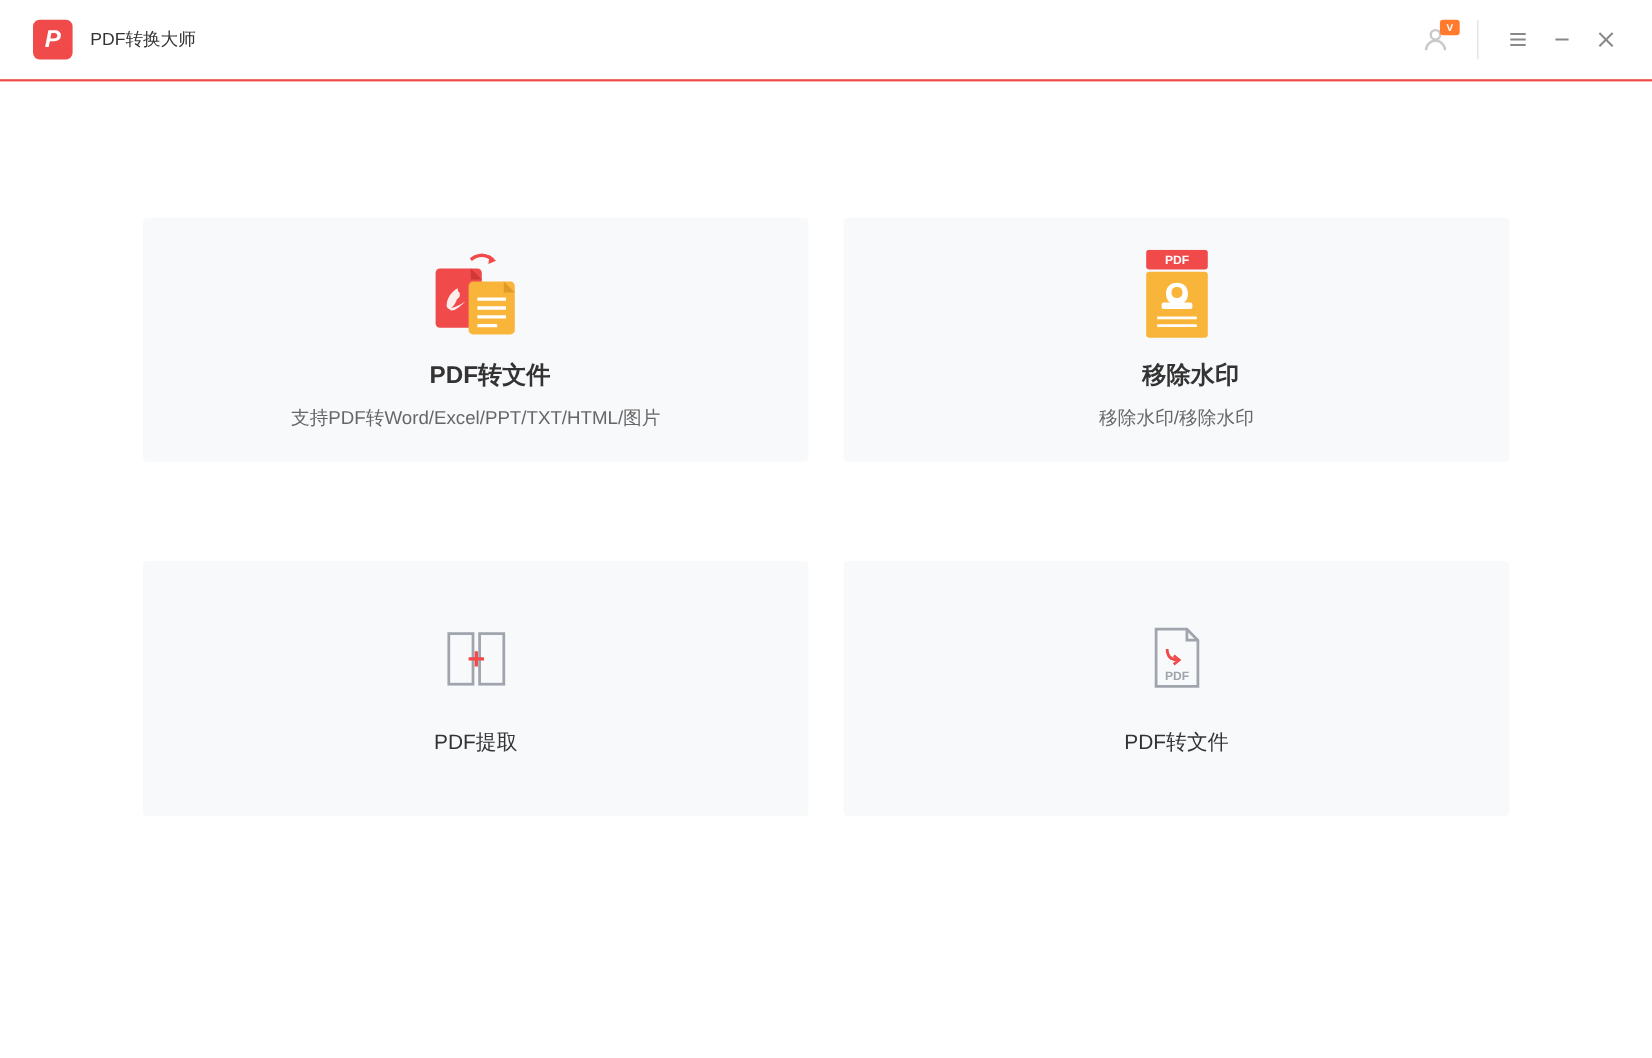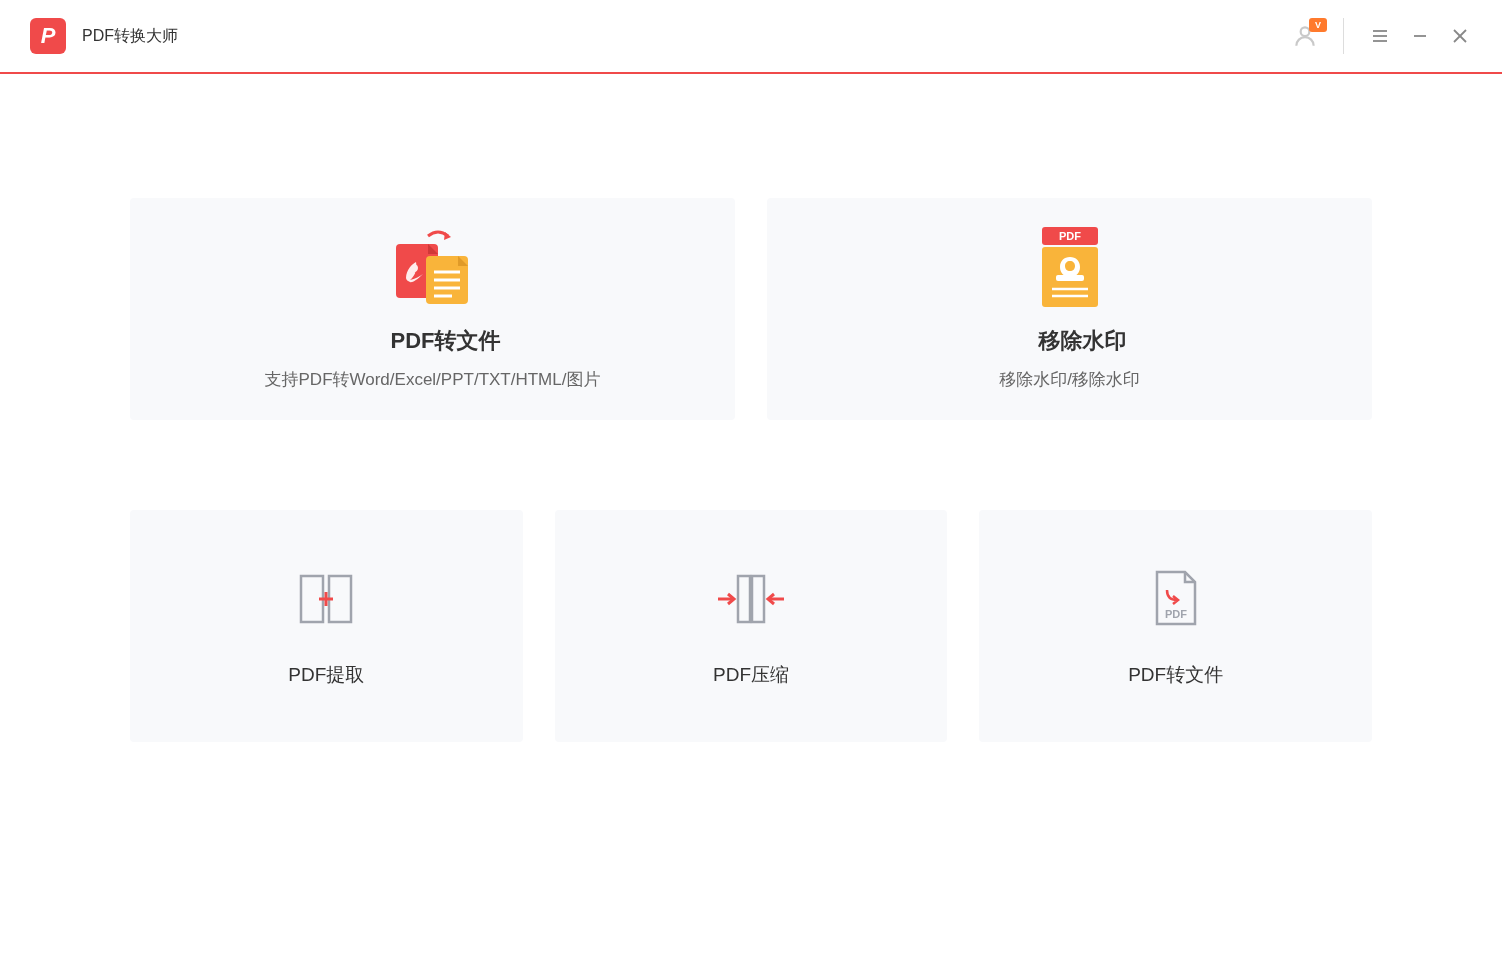--- a/index.html
+++ b/index.html
@@ -245,33 +245,20 @@
           <rect x="6" y="8" width="22" height="46" fill="none" stroke="#a0a4ad" stroke-width="2.5"></rect>
           <rect x="34" y="8" width="22" height="46" fill="none" stroke="#a0a4ad" stroke-width="2.5"></rect>
           <line x1="24" y1="31" x2="38" y2="31" stroke="#f04a4a" stroke-width="3"></line>
           <line x1="31" y1="24" x2="31" y2="38" stroke="#f04a4a" stroke-width="3"></line>
         </svg>
       </div>
       <div class="small-card-title">PDF提取</div>
     </div>
 
 
-    <div class="small-card">
-      <div class="small-card-icon">
-        <svg width="78" height="62" viewBox="0 0 78 62">
-          <rect x="26" y="8" width="12" height="46" fill="none" stroke="#a0a4ad" stroke-width="2.5"></rect>
-          <rect x="40" y="8" width="12" height="46" fill="none" stroke="#a0a4ad" stroke-width="2.5"></rect>
-          <line x1="6" y1="31" x2="20" y2="31" stroke="#f04a4a" stroke-width="3"></line>
-          <path d="M 16 26 L 22 31 L 16 36" fill="none" stroke="#f04a4a" stroke-width="3"></path>
-          <line x1="72" y1="31" x2="58" y2="31" stroke="#f04a4a" stroke-width="3"></line>
-          <path d="M 62 26 L 56 31 L 62 36" fill="none" stroke="#f04a4a" stroke-width="3"></path>
-        </svg>
-      </div>
-      <div class="small-card-title">PDF压缩</div>
-    </div>
 
     <div class="small-card">
       <div class="small-card-icon">
         <svg width="58" height="66" viewBox="0 0 58 66">
           <path d="M 10 6 L 38 6 L 48 16 L 48 58 L 10 58 Z" fill="none" stroke="#a0a4ad" stroke-width="2.5"></path>
           <path d="M 38 6 L 38 16 L 48 16" fill="none" stroke="#a0a4ad" stroke-width="2.5"></path>
           <path d="M 20 24 Q 20 34 30 34 M 26 30 L 31 34 L 26 38" fill="none" stroke="#f04a4a" stroke-width="2.5"></path>
           <text x="29" y="52" text-anchor="middle" fill="#a0a4ad" font-size="11" font-weight="600" font-family="sans-serif">PDF</text>
         </svg>
       </div>

